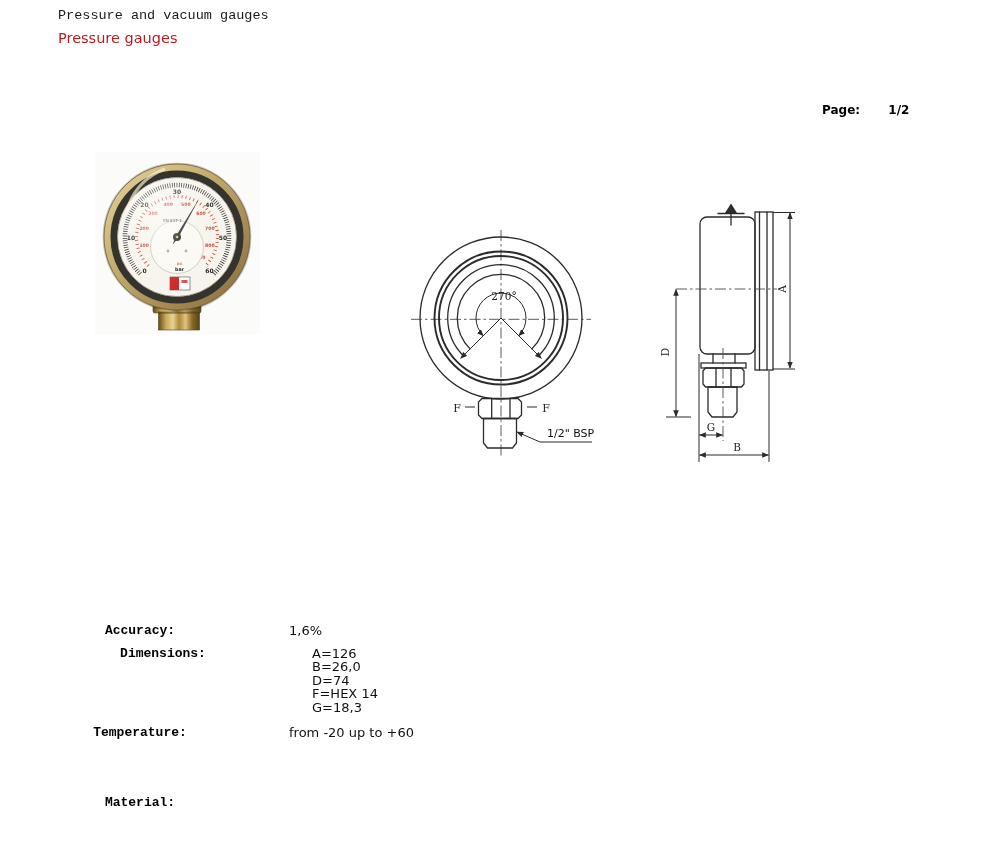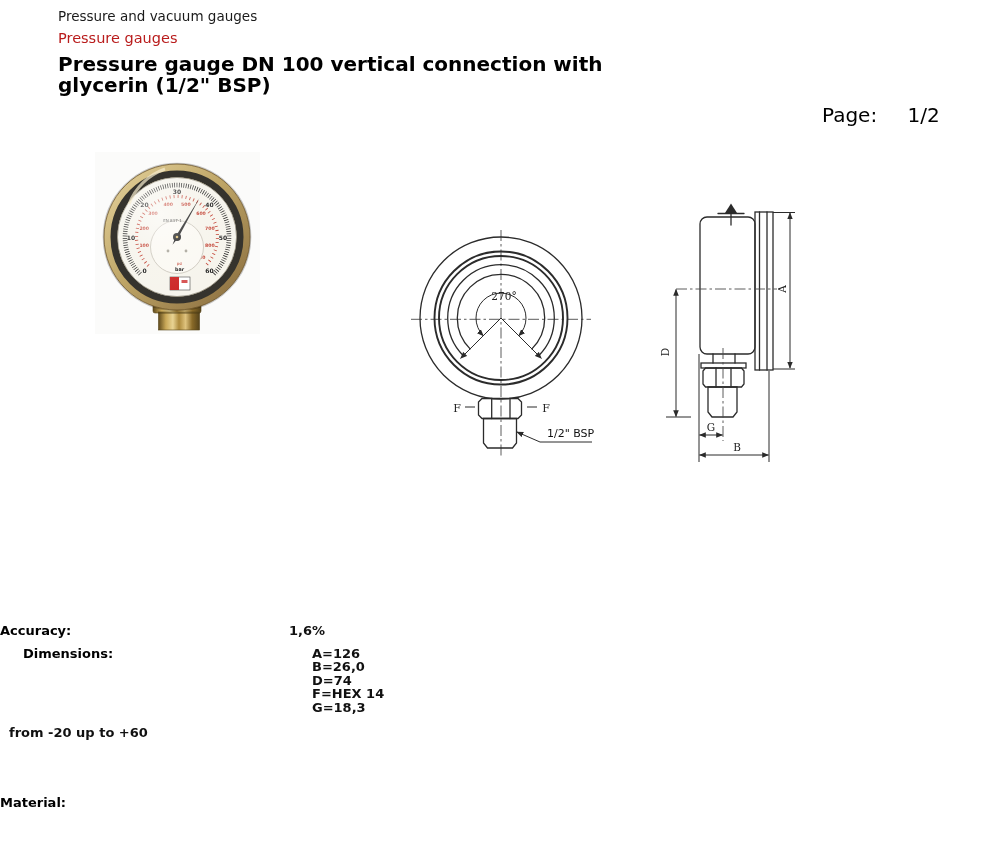--- a/index.html
+++ b/index.html
@@ -1,49 +1,45 @@
 <!DOCTYPE html>
 <html><head>
 <meta charset="utf-8">
 <style>
   html,body{margin:0;padding:0;background:#ffffff;}
   .page{
     position:relative;width:1000px;height:845px;background:#ffffff;overflow:hidden;
     font-family:"DejaVu Sans","Liberation Sans",sans-serif;color:#111;
   }
-  .crumb1{position:absolute;left:58px;top:8px;font-size:13.5px;color:#1a1a1a;}
+  .crumb1{position:absolute;left:58px;top:8px;font-size:13.5px;color:#1a1a1a;font-family:Liberation Mono, monospace;}
   .crumb2{position:absolute;left:58px;top:30px;font-size:14.5px;color:#b91c1c;}
   .title{position:absolute;left:58px;top:54px;font-size:20px;font-weight:bold;line-height:21px;color:#000;margin:0;}
-  .pageinfo{position:absolute;left:822px;top:103px;font-size:20px;font-weight:normal;color:#000;}
+  .pageinfo{position:absolute;left:822px;top:103px;font-size:12px;font-weight:bold;color:#000;}
   .pageinfo .pagenum{margin-left:24px;}
   svg{position:absolute;}
   .specs{position:absolute;left:0;top:0;width:1000px;}
   .spec-row{position:absolute;left:0;display:flex;font-size:13px;line-height:13.4px;}
-  .spec-label{width:280px;text-align:left;font-weight:bold;color:#000;}
-  .spec-values{margin-left:9px;color:#111;font-weight:bold;}
+  .spec-label{width:280px;text-align:center;font-weight:bold;color:#000;font-family:Liberation Mono, monospace;}
+  .spec-values{margin-left:9px;color:#111;}
   
   .dln{stroke:#2b2b2b;stroke-width:1.3;fill:none;stroke-linecap:round;}
   .dthick{stroke:#2b2b2b;stroke-width:1.9;fill:none;}
   .cline{stroke:#4a4a4a;stroke-width:0.9;fill:none;stroke-dasharray:11 3 2.5 3;}
   .dimline{stroke:#2b2b2b;stroke-width:1;fill:none;}
   .dwgtext{font-family:"DejaVu Serif","Liberation Serif",serif;fill:#222;}
   .lbltext{font-family:"DejaVu Sans","Liberation Sans",sans-serif;fill:#111;}
 </style>
 </head>
 <body>
 
 <div class="page">
 
   <div class="crumb1">Pressure and vacuum gauges</div>
   <div class="crumb2">Pressure gauges</div>
 
-  <h1 class="title">
-    <div>Pressure gauge DN 100 vertical connection with</div>
-    <div>glycerin (1/2" BSP)</div>
-  </h1>
 
   <div class="pageinfo">
     <span>Page:</span>
     <span class="pagenum">1/2</span>
   </div>
 
   <svg style="left:95px;top:152px;" width="165" height="182" viewBox="0 0 165 182">
     <defs>
       <linearGradient id="brass" x1="0" y1="0" x2="1" y2="1">
         <stop offset="0" stop-color="#e7d5a0"></stop>
@@ -251,20 +247,21 @@
       <div class="spec-values">
         <div>A=126</div>
         <div>B=26,0</div>
         <div>D=74</div>
         <div>F=HEX 14</div>
         <div>G=18,3</div>
       </div>
     </div>
 
     <div class="spec-row" style="top:726px;">
+      <div class="spec-label">Temperature:</div>
       <div class="spec-values">
         <div>from -20 up to +60</div>
       </div>
     </div>
 
     <div class="spec-row" style="top:749px;margin-top:47px;">
       <div class="spec-label">Material:</div>
     </div>
 
   </div>

